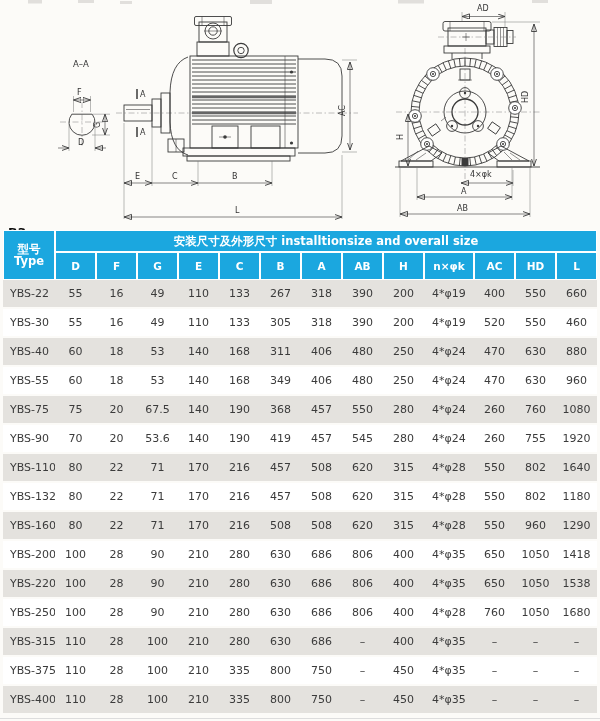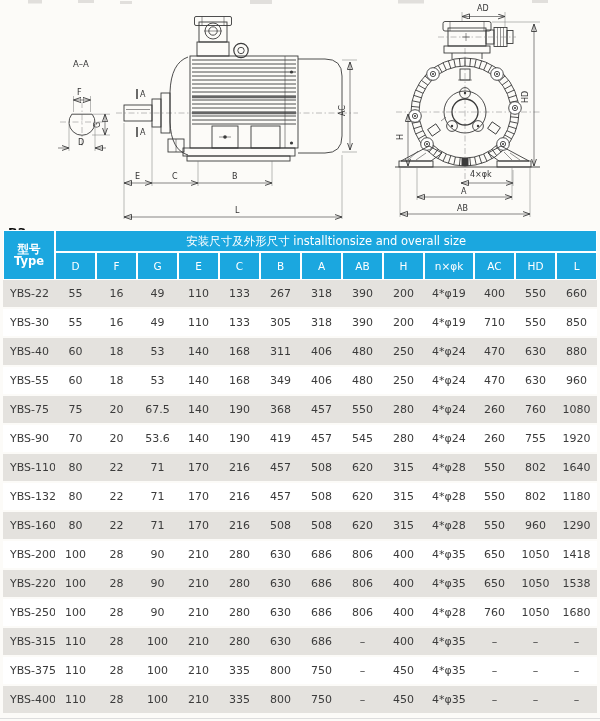--- a/index.html
+++ b/index.html
@@ -12,21 +12,21 @@
   .drw .ext{stroke:#777;stroke-width:.5;}
   .drw .dash{stroke:#888;stroke-width:.55;stroke-dasharray:6 2.5 1.5 2.5;}
   .drw .band{stroke:#666;stroke-width:2.6;}
   .drw .fill{fill:#3a3a3a;stroke:none;}
   .drw .wfill{fill:#fff;}
   .drw .smudge{fill:#d9d8d4;stroke:none;opacity:.8;}
   .drw text{fill:#333;font-size:8px;stroke:none;font-family:"DejaVu Sans","Liberation Sans",sans-serif;}
   .drw text.sec{font-size:8.5px;}
   #b3-label{position:absolute;left:8px;top:205px;font-size:12.5px;font-weight:bold;color:#111;margin-top:20px;}
   table.tbl{position:absolute;left:3px;top:230px;width:594px;border-collapse:separate;border-spacing:0;table-layout:fixed;}
-  .tbl th{background:var(--hdr,#1ba7df);color:#fff;border:1px solid #fff;font-weight:normal;
+  .tbl th{background:var(--hdr,#1ba7df);color:#fff;border:1px solid #fff;font-weight:bold;
           box-sizing:border-box;padding:0;text-align:center;vertical-align:middle;}
   .tbl thead tr.r1 th{height:22px;font-size:11.5px;}
   .tbl thead tr.r2 th{height:28px;font-size:10.5px;}
   .tbl th.type{font-size:10.5px;line-height:12px;font-weight:bold;}
   .tbl td{height:27px;box-sizing:content-box;border-bottom:2px solid var(--pagebg,#fcfbf8);
           font-size:11px;color:#3b3b3b;text-align:center;vertical-align:middle;padding:0;
           white-space:nowrap;overflow:hidden;}
   .tbl tr.odd td{background:var(--rowalt,#e4e2de);}
   .tbl tr.even td{background:#fff;}
   .tbl td.type{text-align:left;padding-left:7px;}
@@ -406,23 +406,23 @@
         <td>55</td>
         <td>16</td>
         <td>49</td>
         <td>110</td>
         <td>133</td>
         <td>305</td>
         <td>318</td>
         <td>390</td>
         <td>200</td>
         <td>4*φ19</td>
-        <td>710</td>
+        <td>520</td>
         <td>550</td>
-        <td>850</td>
+        <td>460</td>
       </tr>
       <tr class="odd">
         <td class="type">YBS-40</td>
         <td>60</td>
         <td>18</td>
         <td>53</td>
         <td>140</td>
         <td>168</td>
         <td>311</td>
         <td>406</td>

